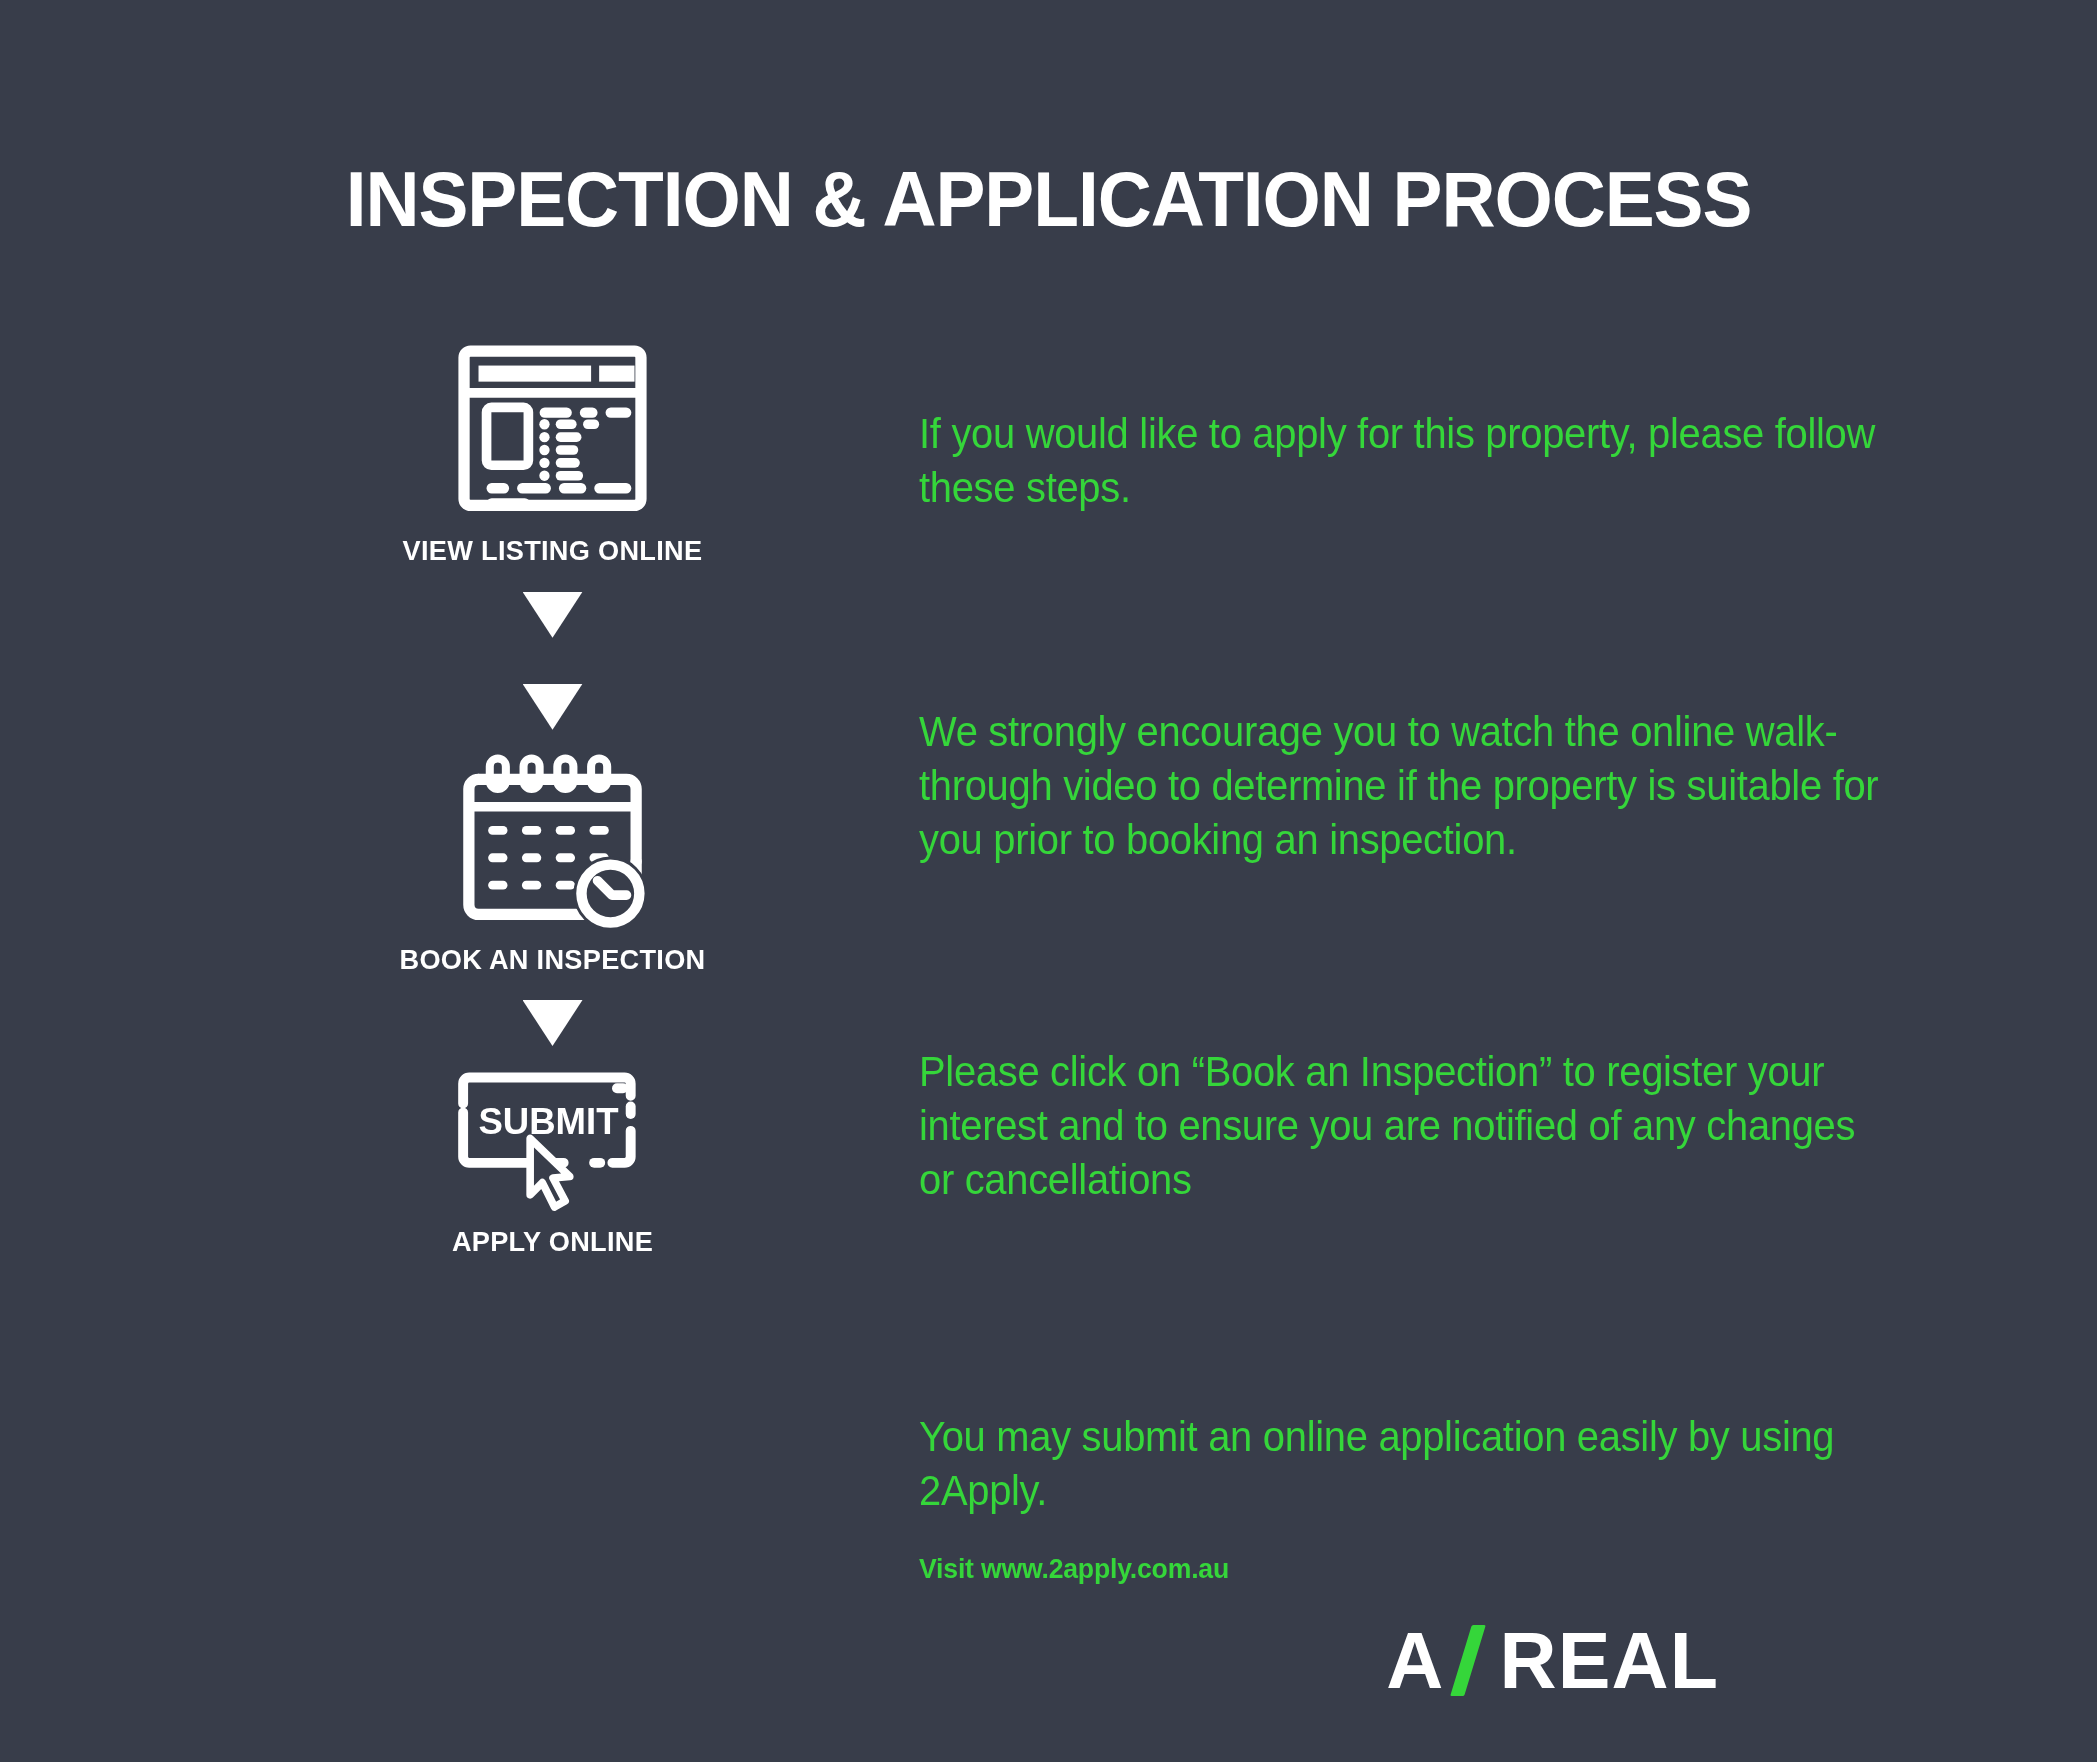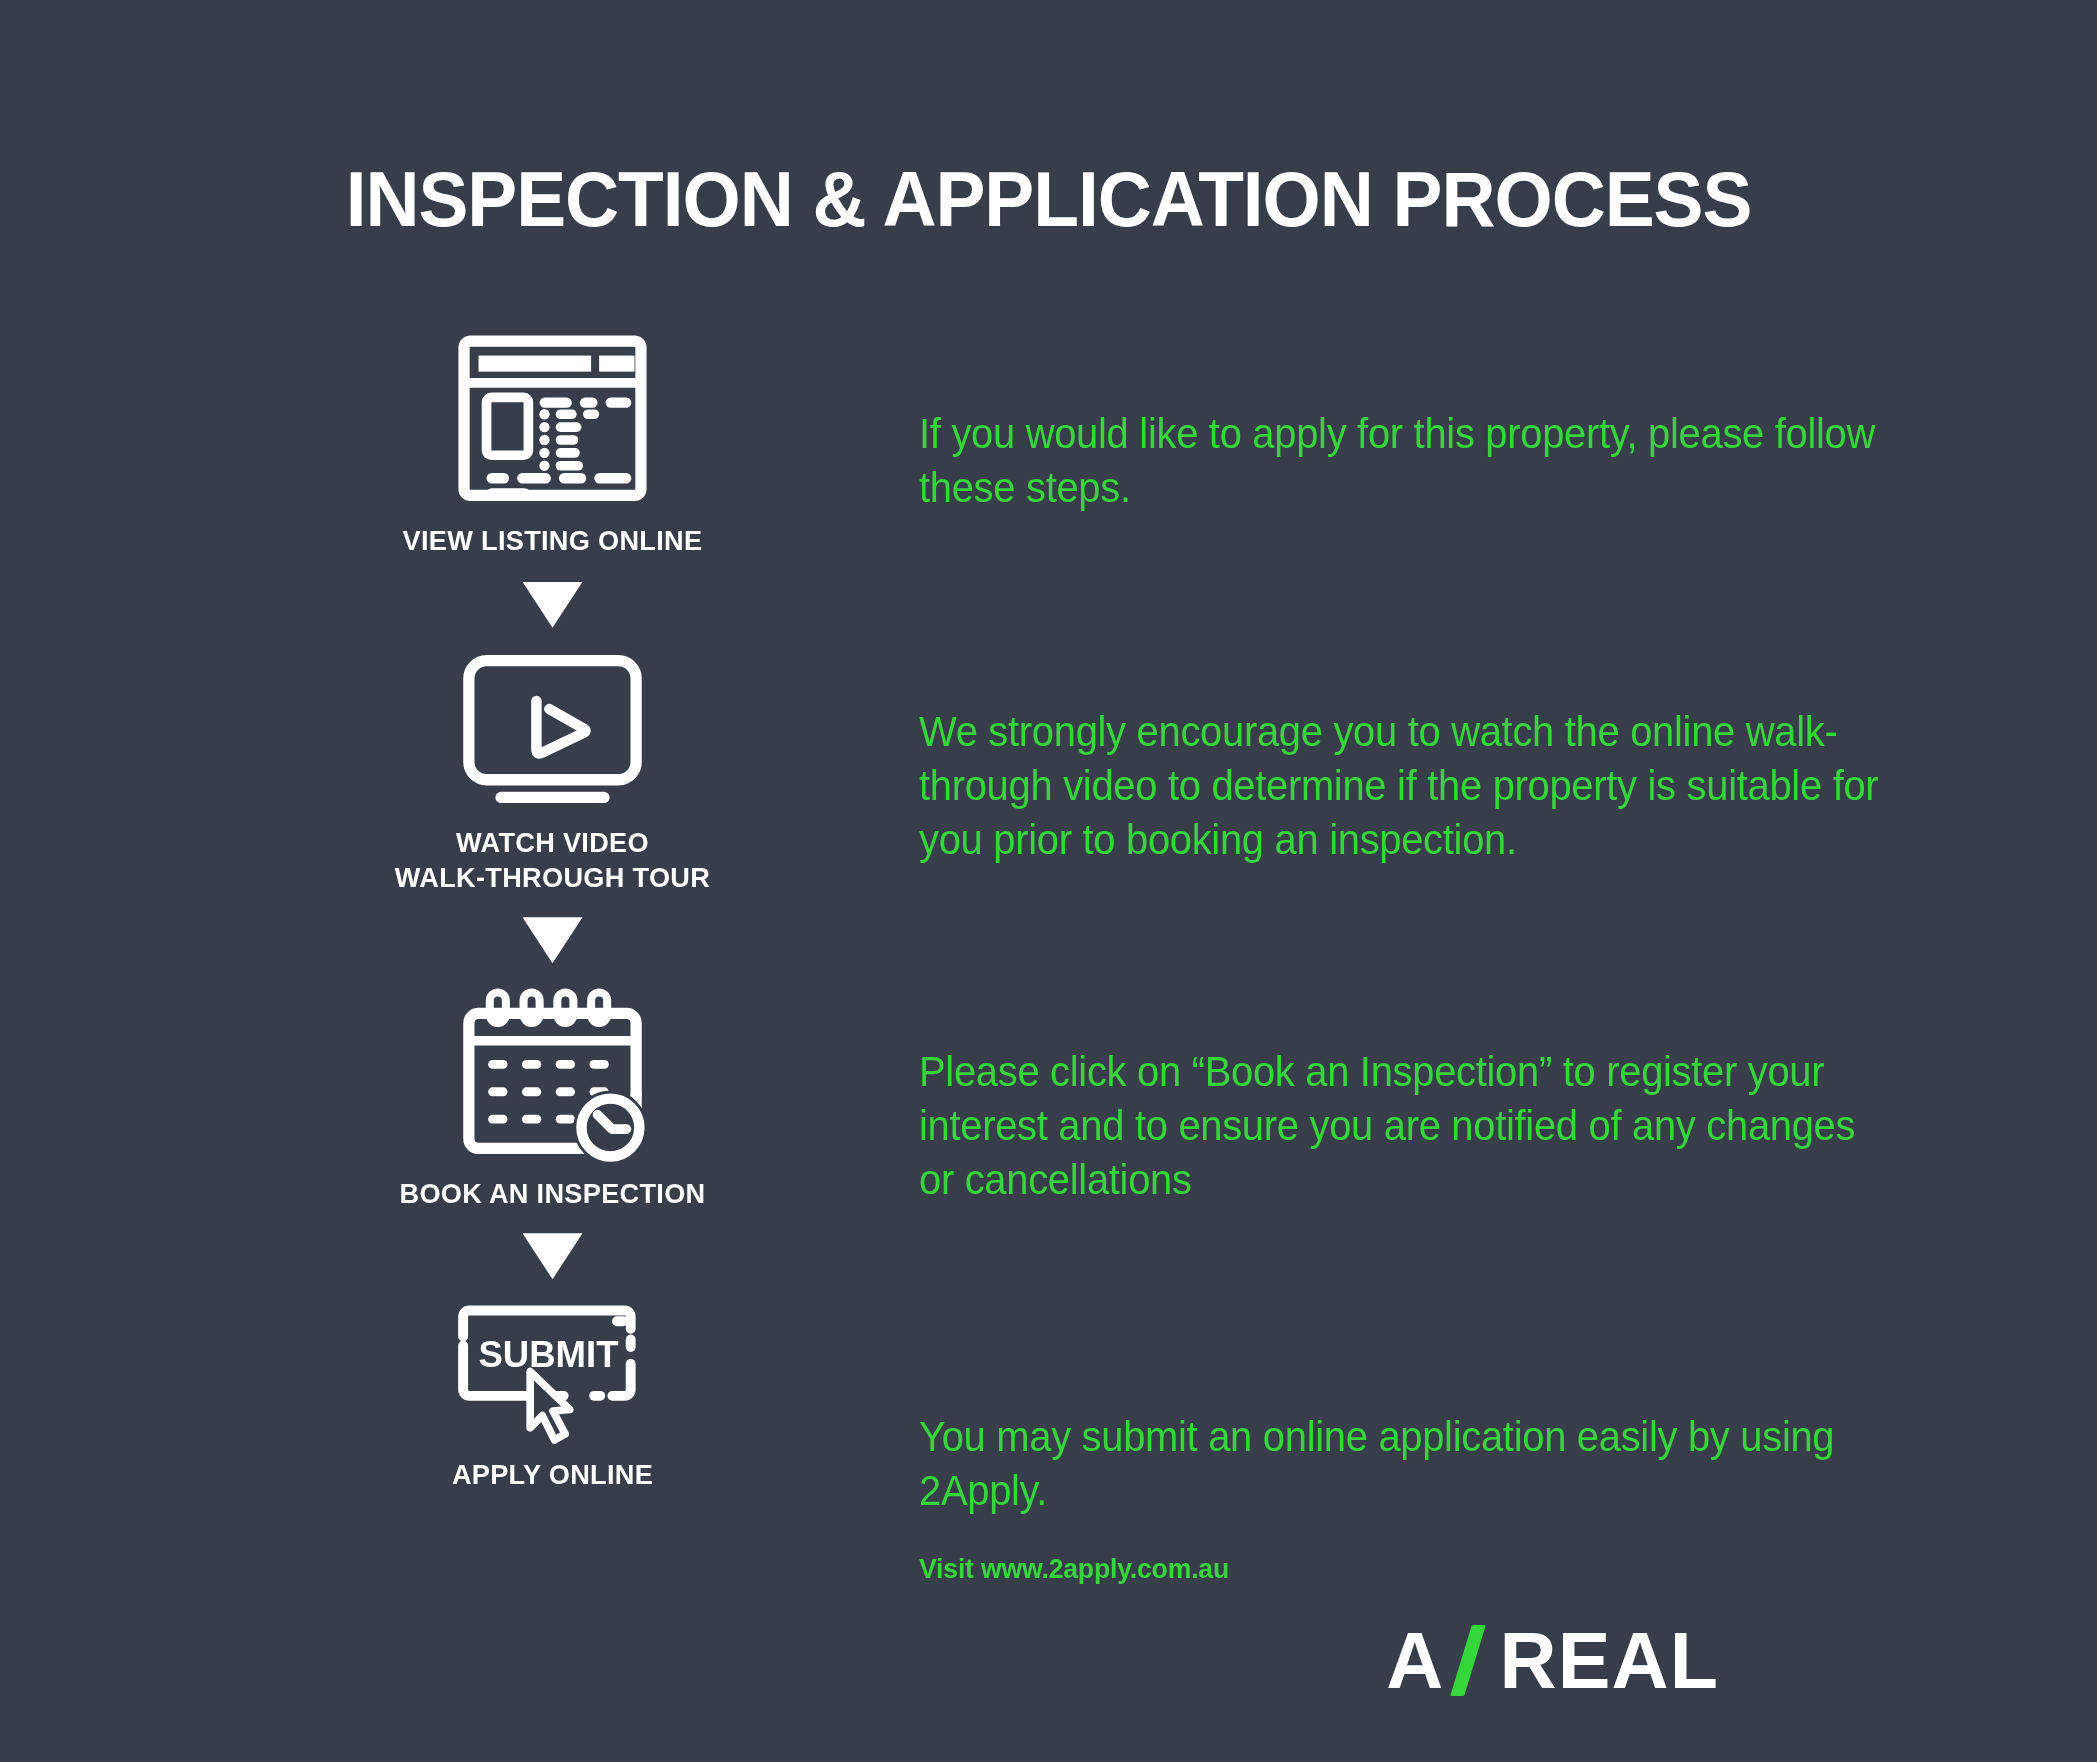--- a/index.html
+++ b/index.html
@@ -25,21 +25,21 @@
     font-size:78px;
     font-weight:bold;
     letter-spacing:-1.1px;
     line-height:1.0;
     transform:scaleX(0.96);
   }
 
   
   .flow {
     position:absolute;
-    left:247px; top:333px;
+    left:247px; top:343px;
     width:611px;
   }
   .step { position:relative; width:100%; }
   .icon-wrap {
     width:100%;
     display:flex;
     justify-content:center;
     align-items:flex-end;
   }
   .step-label {
@@ -166,33 +166,20 @@
       </div>
       <div class="step-label">VIEW LISTING ONLINE</div>
     </div>
 
     <div class="gap-a"></div>
     <div class="arrow-wrap">
         <div class="arrow"></div>
       </div>
     <div class="gap-a"></div>
 
-    <div class="step">
-      <div class="icon-wrap">
-        <svg width="193" height="161" viewBox="0 0 120 100" fill="none">
-          <rect x="8" y="6" width="104" height="74" rx="11" stroke="#ffffff" stroke-width="7"></rect>
-          <path d="M50 31 L50 61 Q50 65 54 63 L79 51 Q82 49.5 79 48 L58 36" stroke="#ffffff" stroke-width="6.5" stroke-linecap="round" stroke-linejoin="round"></path>
-          <line x1="28" y1="91" x2="92" y2="91" stroke="#ffffff" stroke-width="7" stroke-linecap="round"></line>
-        </svg>
-      </div>
-      <div class="step-label">
-        <div>WATCH VIDEO</div>
-        <div>WALK-THROUGH TOUR</div>
-      </div>
-    </div>
 
     <div class="gap-b"></div>
     <div class="arrow-wrap">
         <div class="arrow"></div>
       </div>
     <div class="gap-b"></div>
 
     <div class="step">
       <div class="icon-wrap">
         <svg width="193" height="177" viewBox="0 0 120 110" fill="none">

